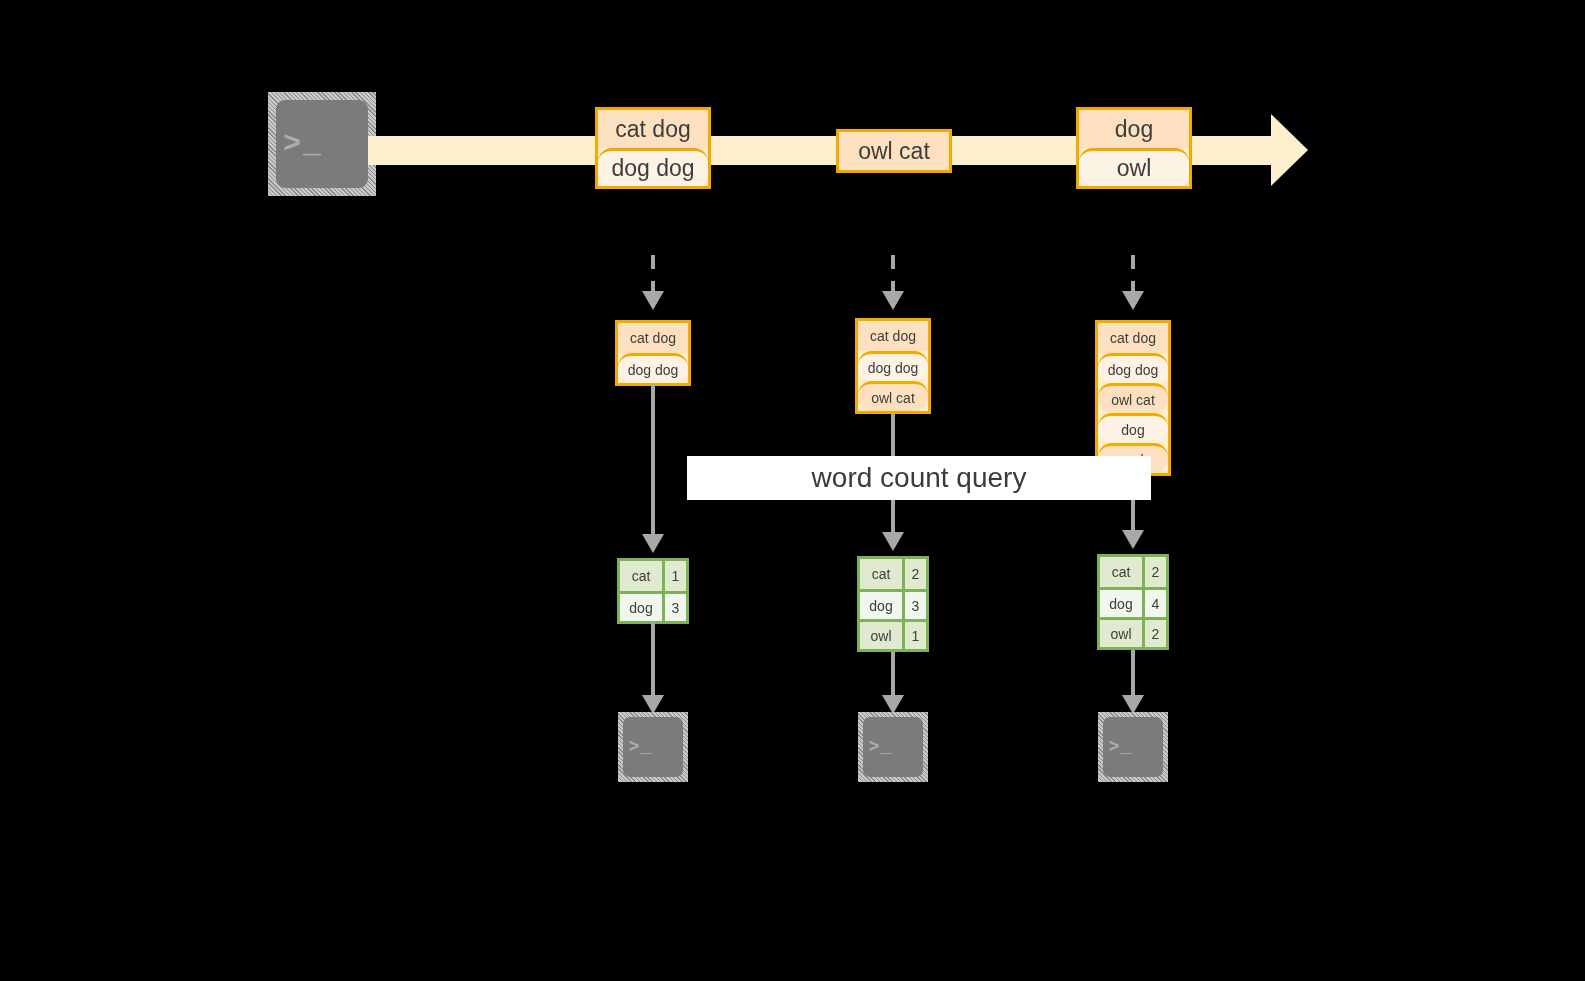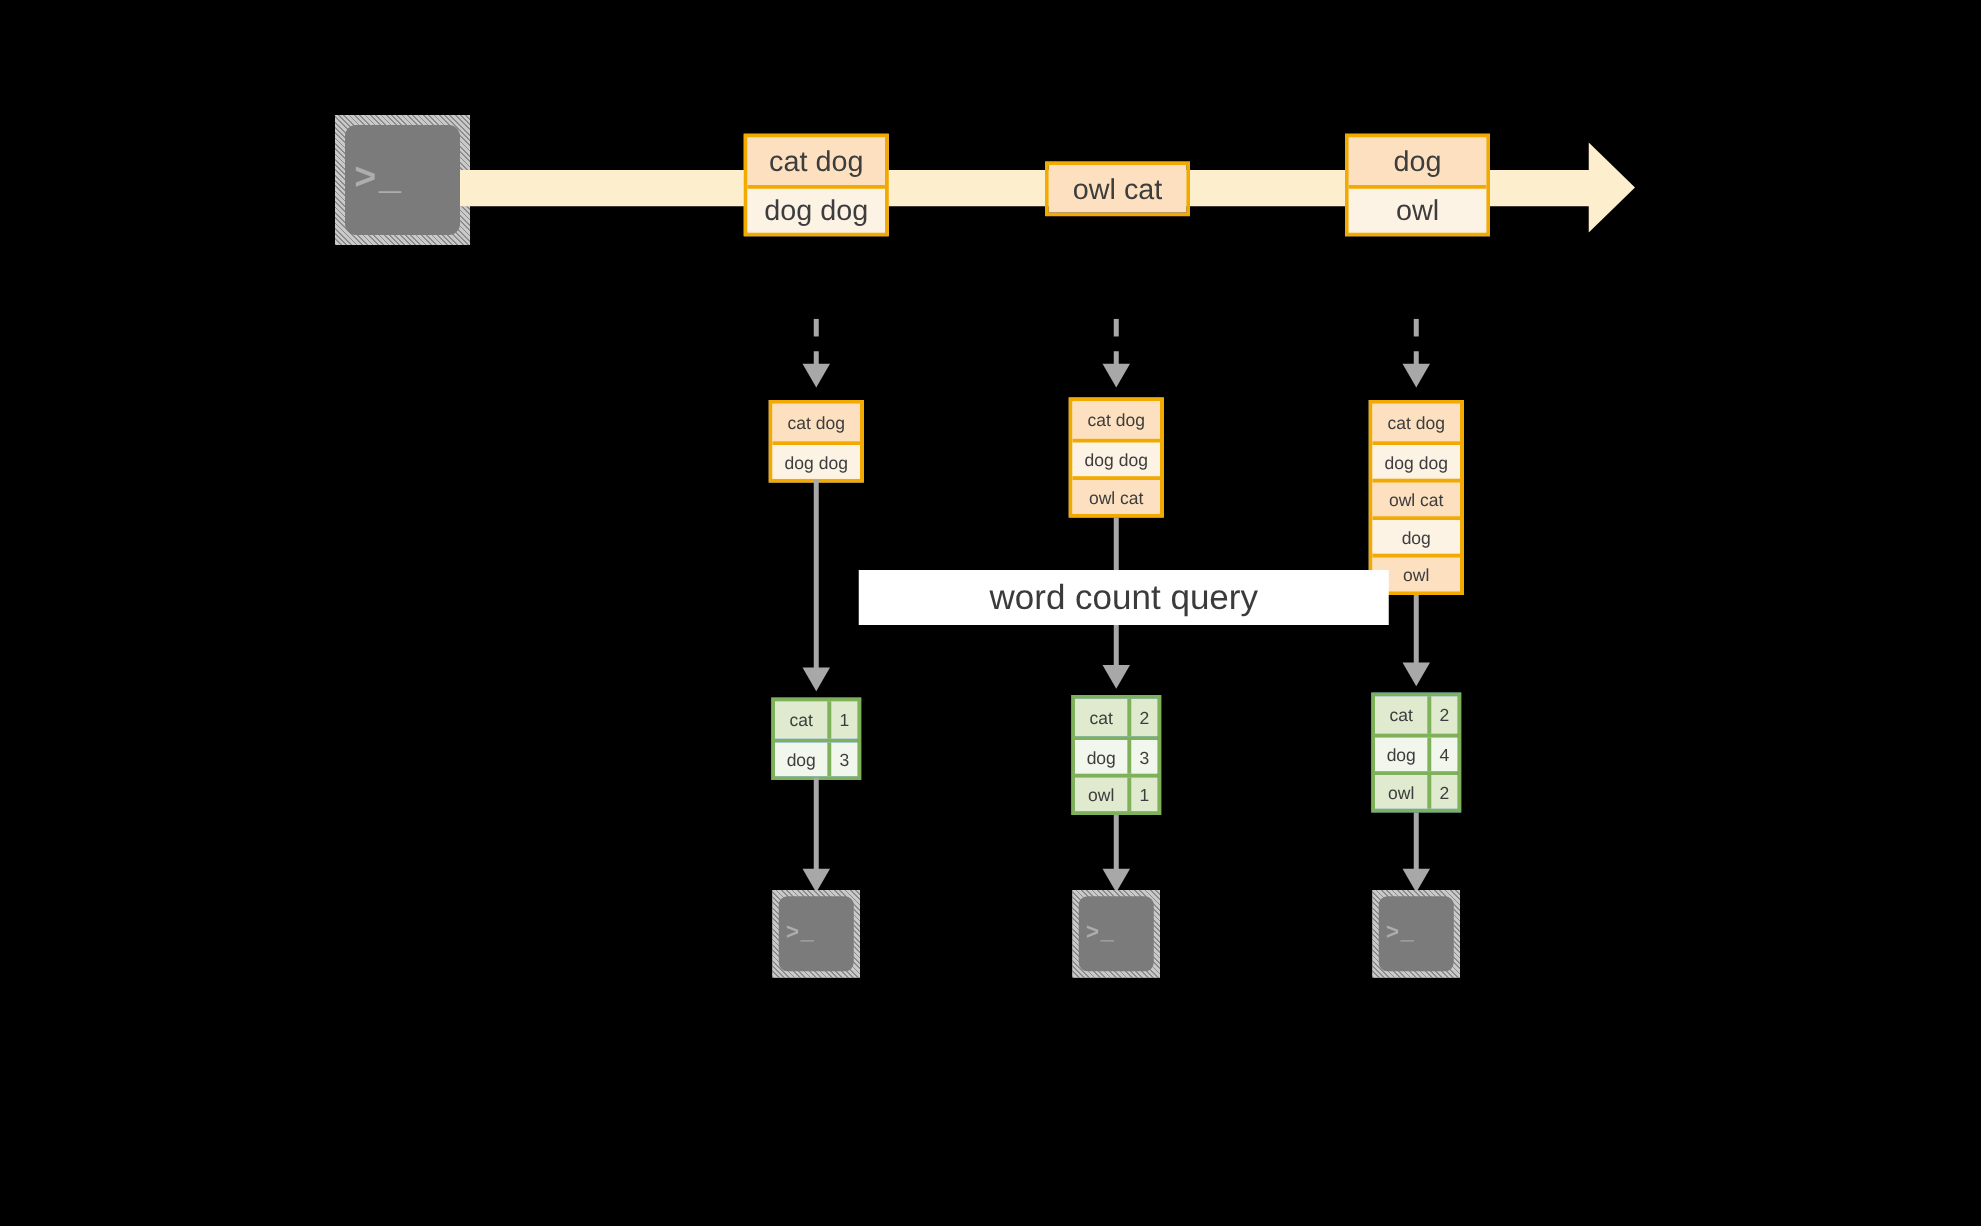--- a/index.html
+++ b/index.html
@@ -77,21 +77,21 @@
   .rec-row {
     box-sizing: border-box;
     display: flex;
     align-items: center;
     justify-content: center;
     color: #3d3d3d;
     white-space: nowrap;
   }
   .rec-row.shade-a { background: #fce0c0; }
   .rec-row.shade-b { background: #fdf3e5; }
-  .rec-row + .rec-row { border-top: 3px solid #f2a900; }
+  .rec-row + .rec-row { border-top: 3px solid #f2a900; border-radius: 14px; }
 
   
   .rec-block.big .rec-row { height: 38px; font-size: 23px; }
   
   .rec-block.mini { width: 76px; }
   .rec-block.mini .rec-row { height: 30px; font-size: 14px; }
 
   
   .res-table {
     position: absolute;
@@ -276,17 +276,17 @@
   </div>
 
   <div class="conn" style="left:1131px; top:650px; height:47px;"></div>
   <div class="conn-head" style="left:1122px; top:695px;"></div>
 
   <div class="console small" style="left:1098px; top:712px; width:70px; height:70px;">
     <div class="inner"></div>
     <div class="glyph" style="font-size:18px;">&gt;_</div>
   </div>
 
-  <div class="query-banner" style="left:687px; top:456px; width:424px; height:44px;">
+  <div class="query-banner" style="left:687px; top:456px; width:464px; height:44px;">
     <span>word count query</span>
   </div>
 
 </div>
 
 </body></html>

